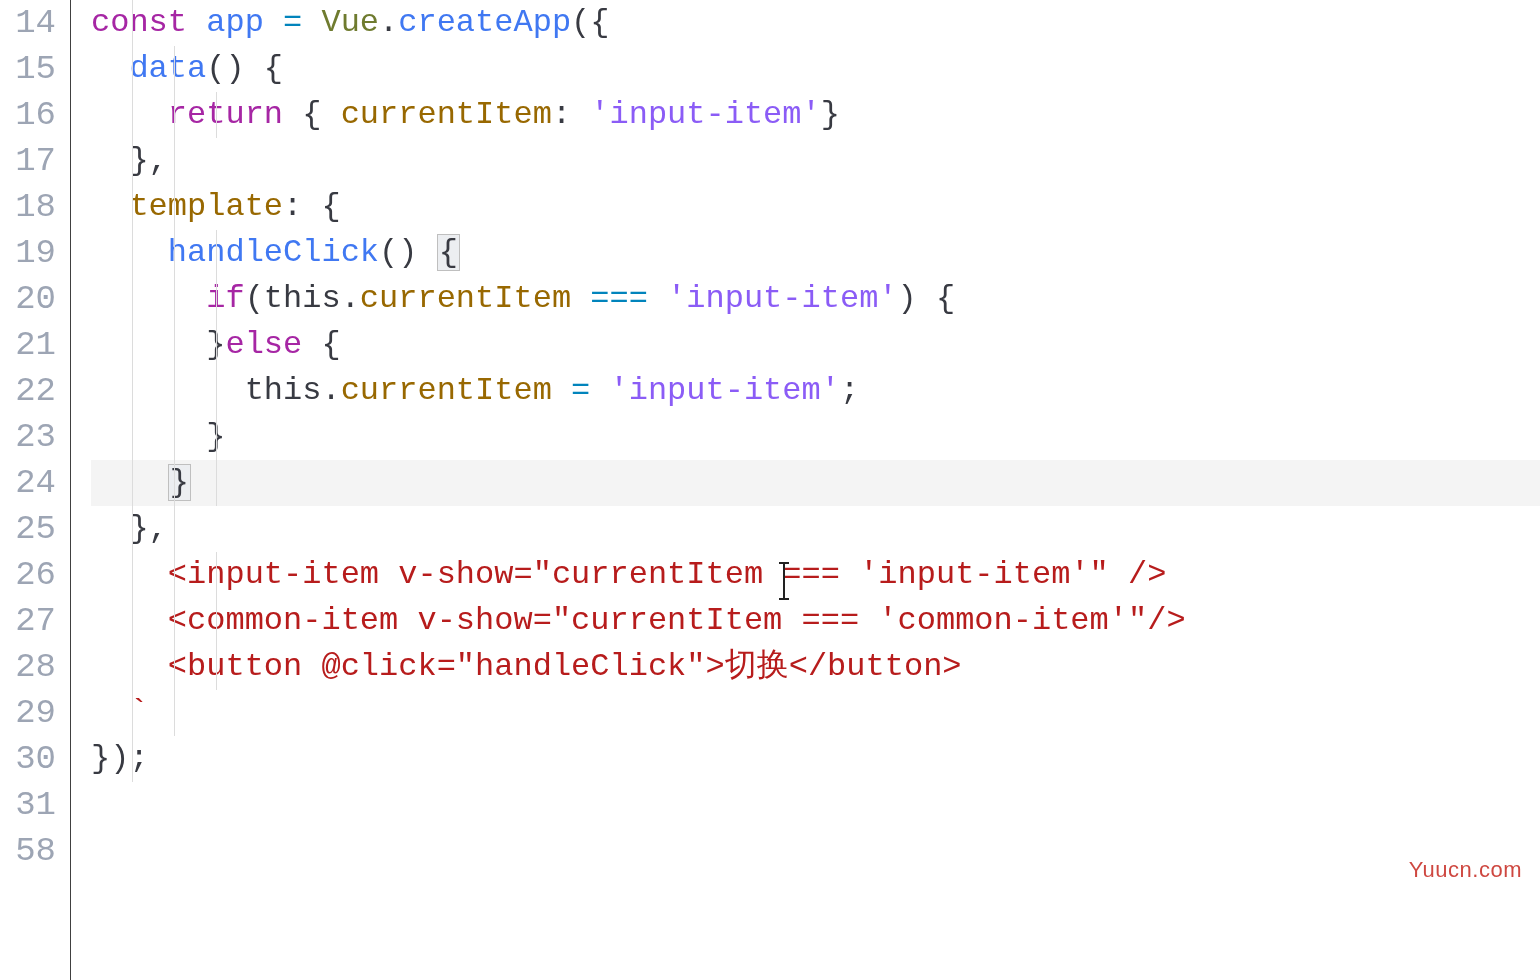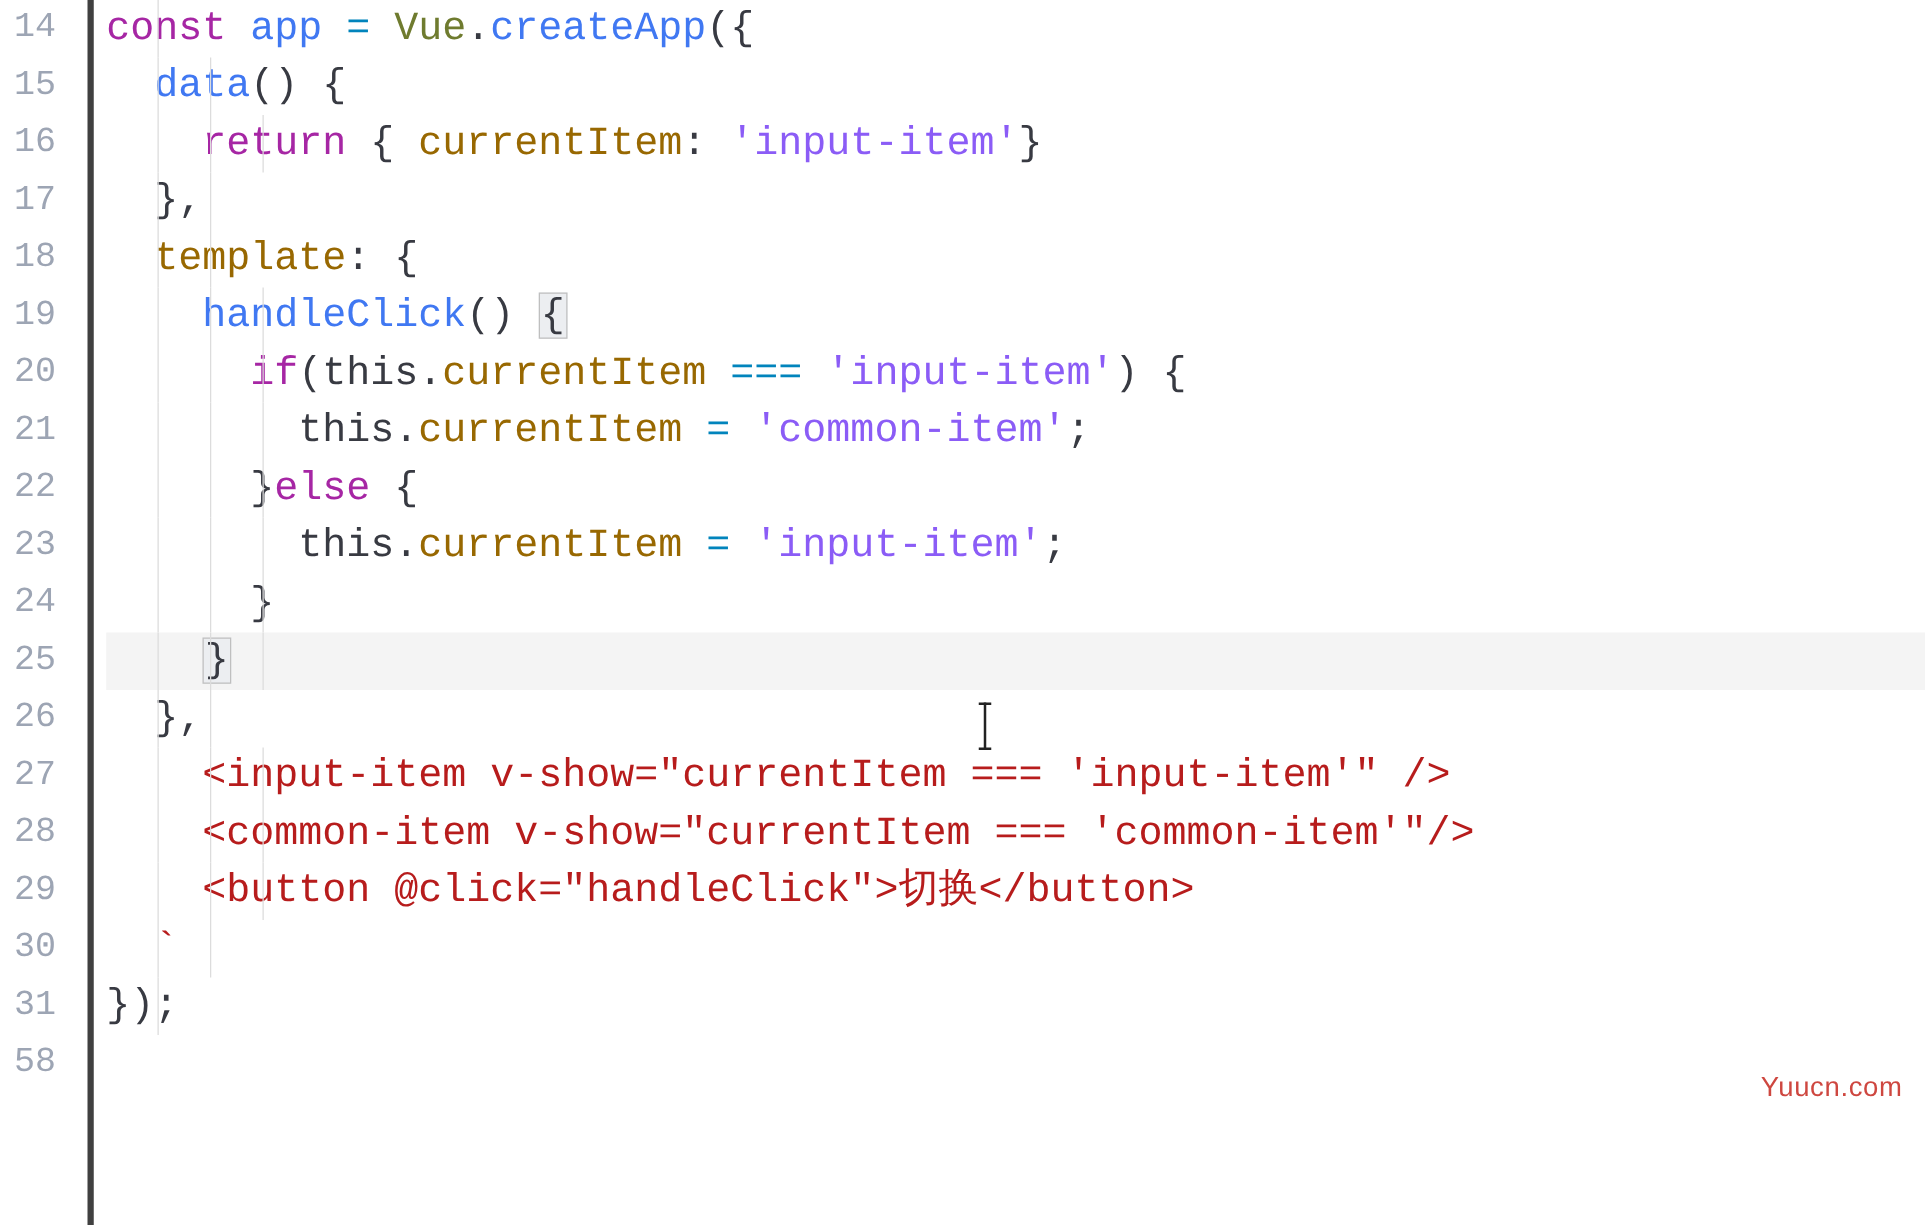--- a/index.html
+++ b/index.html
@@ -22,28 +22,27 @@
     padding-top: 0px;
     text-align: right;
     color: #9da5b4;
     user-select: none;
     padding-right: 14px;
     background: #fff;
   }
   .gutter .ln {
     height: 46px;
     line-height: 46px;
-    font-size: 28px;
-    text-align: center;
+    font-size: 34px;
   }
   .code-area {
     flex: 1;
     position: relative;
-    padding-left: 10px;
-    border-left: 5px solid #404040;
+    padding-left: 20px;
+    border-left: 1px solid #404040;
   }
   .code-line {
     height: 46px;
     line-height: 46px;
     white-space: pre;
     position: relative;
   }
   .code-line.active-line {
     background: #f4f4f4;
   }
@@ -143,21 +142,20 @@
     <div class="code-line"><span class="guide g1"></span><span class="guide g2"></span><span class="guide g3"></span><span>    </span><span class="tk-kw">return</span><span> </span><span class="tk-punct">{ </span><span class="tk-attr">currentItem</span><span class="tk-punct">: </span><span class="tk-str">'input-item'</span><span class="tk-punct">}</span></div>
 
     <div class="code-line"><span class="guide g1"></span><span class="guide g2"></span><span>  </span><span class="tk-punct">},</span></div>
 
     <div class="code-line"><span class="guide g1"></span><span class="guide g2"></span><span>  </span><span class="tk-attr">template</span><span class="tk-punct">:</span><span> </span><span class="tk-punct">{</span></div>
 
     <div class="code-line"><span class="guide g1"></span><span class="guide g2"></span><span class="guide g3"></span><span>    </span><span class="tk-fn">handleClick</span><span class="tk-punct">()</span><span> </span><span class="bracket-box">{</span></div>
 
     <div class="code-line"><span class="guide g1"></span><span class="guide g2"></span><span class="guide g3"></span><span>      </span><span class="tk-kw">if</span><span class="tk-punct">(</span><span class="tk-this">this</span><span class="tk-punct">.</span><span class="tk-prop">currentItem</span><span> </span><span class="tk-op">===</span><span> </span><span class="tk-str">'input-item'</span><span class="tk-punct">)</span><span> </span><span class="tk-punct">{</span></div>
 
-    <div class="code-line"><span class="guide g1"></span><span class="guide g2"></span><span class="guide g3"></span><span>        </span><span class="tk-this">this</span><span class="tk-punct">.</span><span class="tk-prop">currentItem</span><span> </span><span class="tk-op">=</span><span> </span><span class="tk-str">'common-item'</span><span class="tk-punct">;</span></div>
 
     <div class="code-line"><span class="guide g1"></span><span class="guide g2"></span><span class="guide g3"></span><span>      </span><span class="tk-punct">}</span><span class="tk-kw">else</span><span> </span><span class="tk-punct">{</span></div>
 
     <div class="code-line"><span class="guide g1"></span><span class="guide g2"></span><span class="guide g3"></span><span>        </span><span class="tk-this">this</span><span class="tk-punct">.</span><span class="tk-prop">currentItem</span><span> </span><span class="tk-op">=</span><span> </span><span class="tk-str">'input-item'</span><span class="tk-punct">;</span></div>
 
     <div class="code-line"><span class="guide g1"></span><span class="guide g2"></span><span class="guide g3"></span><span>      </span><span class="tk-punct">}</span></div>
 
     <div class="code-line active-line"><span class="guide g1"></span><span class="guide g2"></span><span class="guide g3"></span><span>    </span><span class="bracket-box">}</span></div>
 
     <div class="code-line"><span class="guide g1"></span><span class="guide g2"></span><span>  </span><span class="tk-punct">},</span></div>

